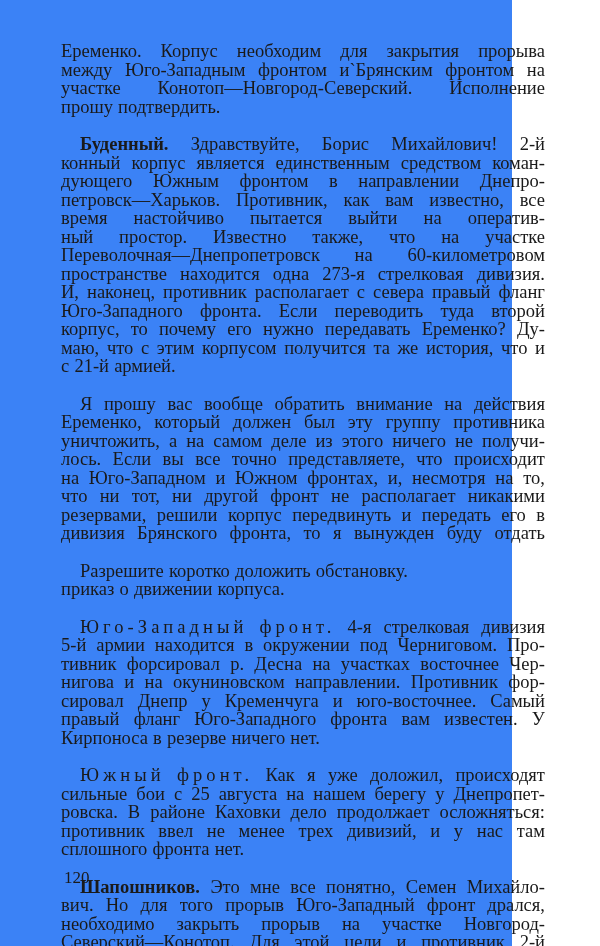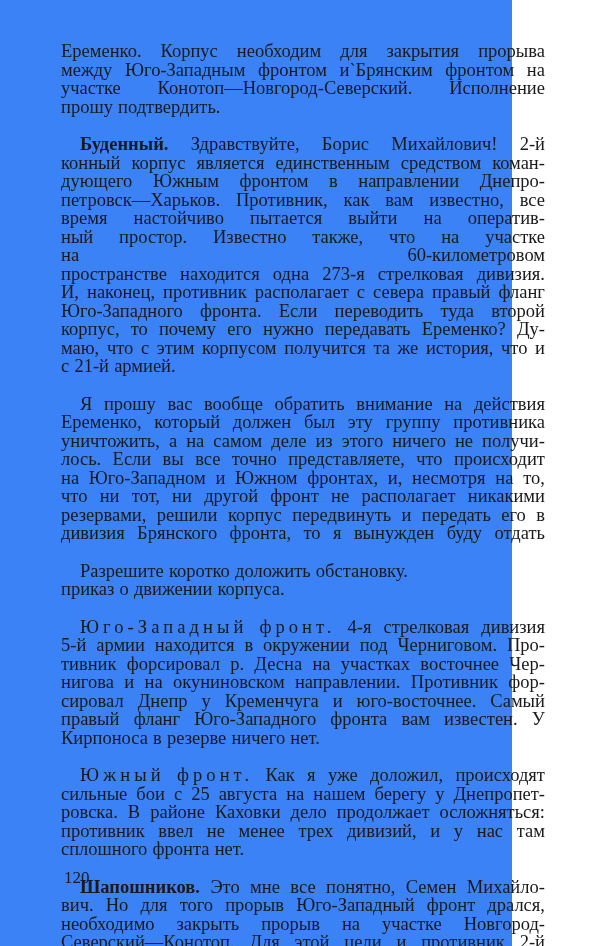--- a/index.html
+++ b/index.html
@@ -108,20 +108,21 @@
           <span>простор.</span>
           <span>Известно</span>
           <span>также,</span>
           <span>что</span>
           <span>на</span>
           <span>участке</span>
         </div>
       </div>
       <div class="line">
         <div class="jl">
+          <span>Переволочная—Днепропетровск</span>
           <span>на</span>
           <span>60-километровом</span>
         </div>
       </div>
       <div class="line">
         <div class="jl">
           <span>пространстве</span>
           <span>находится</span>
           <span>одна</span>
           <span>273-я</span>

